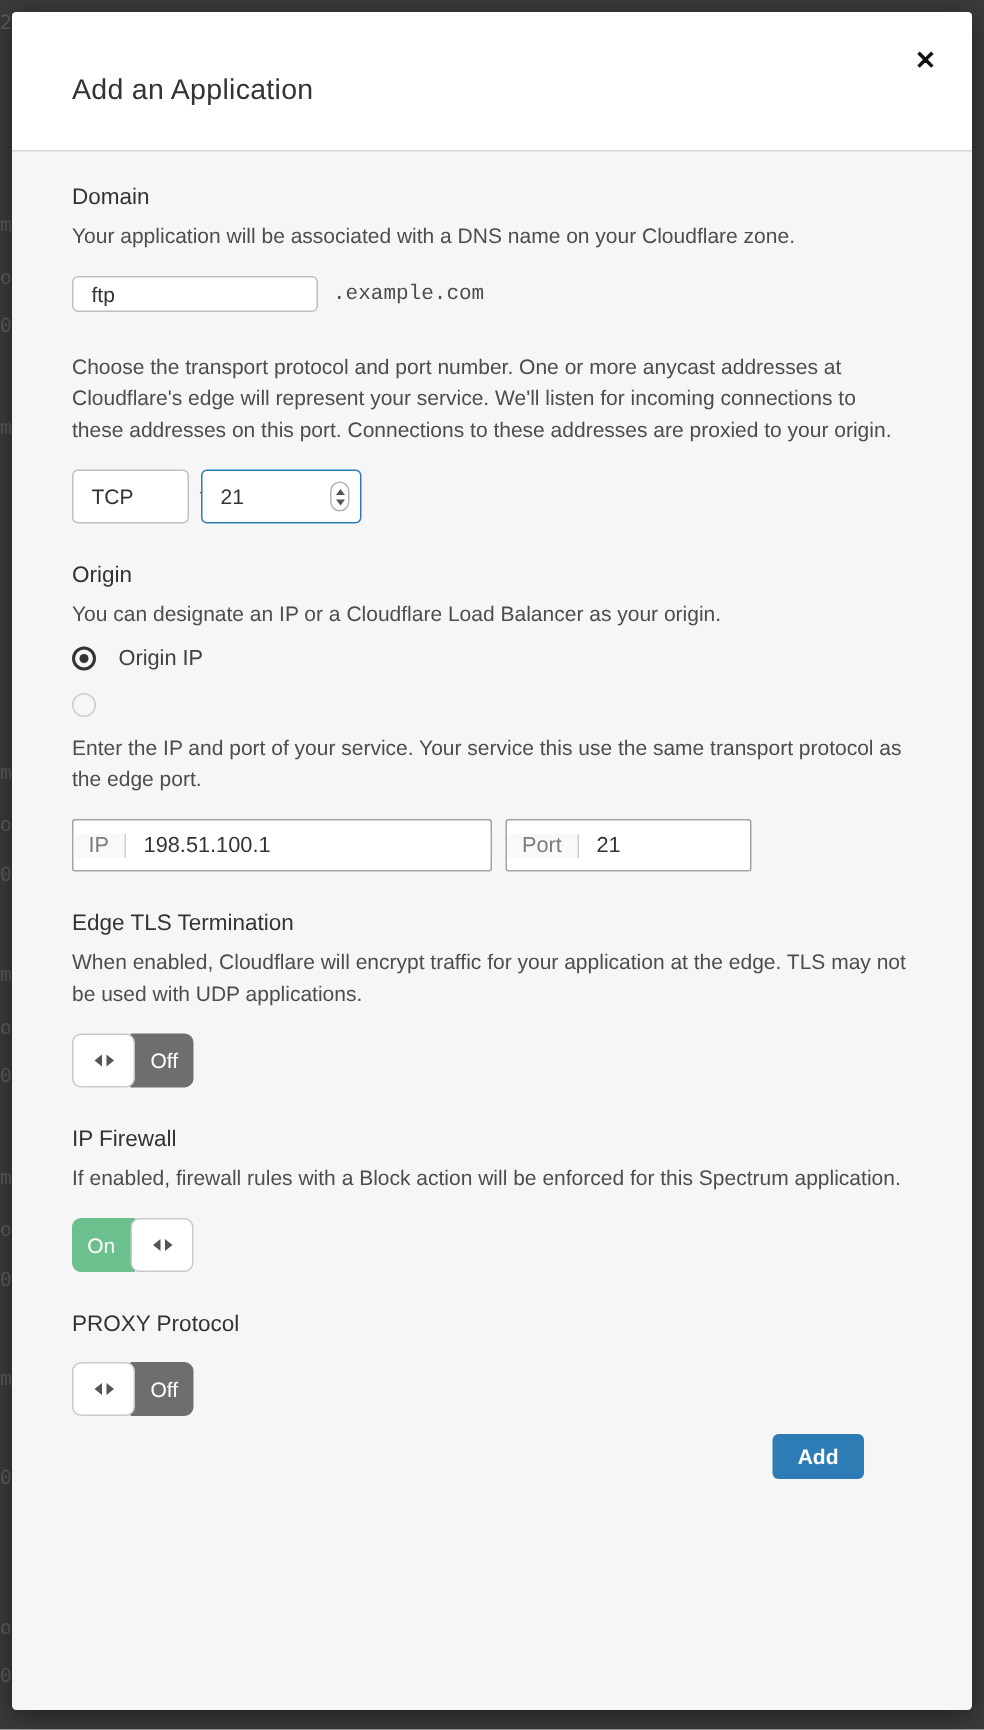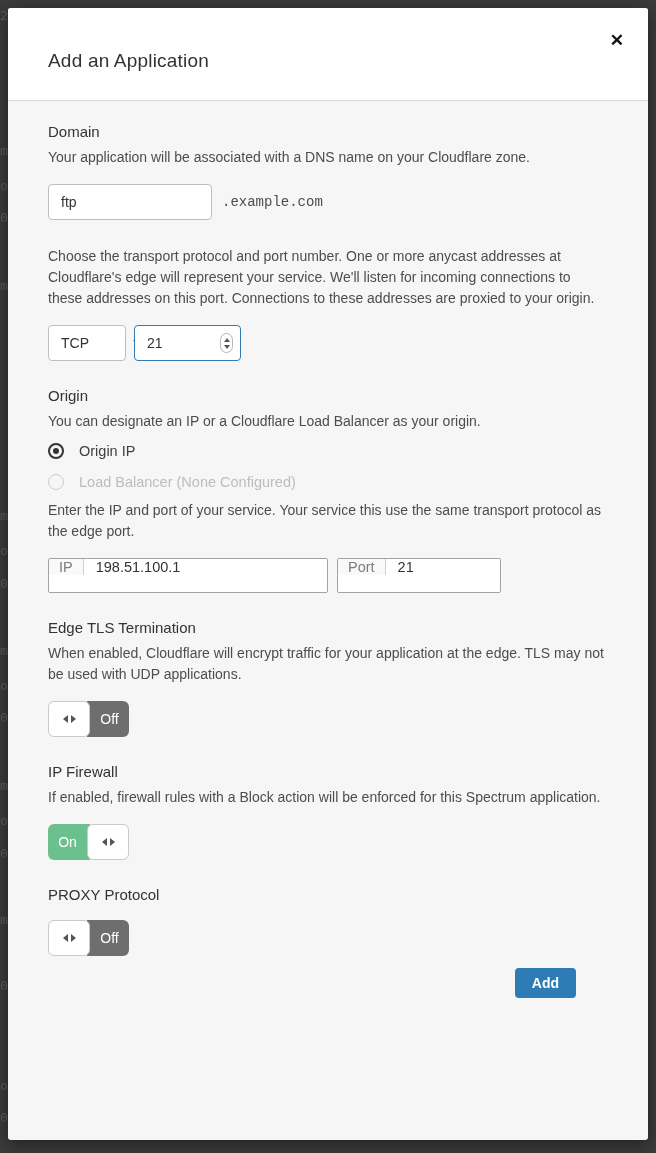--- a/index.html
+++ b/index.html
@@ -68,21 +68,21 @@
   }
   .section p {
     margin-top: 6px;
     font-size: 14px;
     line-height: 21px;
     color: #4d4d4d;
   }
   .control-row { margin-top: 16px; display: flex; align-items: center; }
   
   .text-input {
-    height: 36px;
+    height: 24px;
     border: 1px solid #bfbfbf;
     border-radius: 4px;
     background: #ffffff;
     font-family: "Liberation Sans", sans-serif;
     font-size: 14px;
     color: #333333;
     padding: 0 12px;
     outline: none;
   }
   .domain-input { width: 164px; }
@@ -160,21 +160,21 @@
     width: 6px; height: 6px;
     border-radius: 50%;
     background: #333333;
   }
   .radio-circle.disabled { border-color: #cccccc; border-width: 1.5px; }
   .radio-label { margin-left: 15px; font-size: 14.5px; color: #404040; }
   .radio-label.disabled { color: #bdbdbd; }
   
   .prefix-group {
     display: flex;
-    align-items: flex-start;
+    align-items: center;
     height: 35px;
     border: 1px solid #a3a3a3;
     border-radius: 2px;
     background: #ffffff;
     overflow: hidden;
   }
   .prefix-group .prefix {
     display: flex; align-items: center;
     padding: 0 10px;
     background: #f9f9f9;
@@ -320,21 +320,20 @@
     <div class="section">
       <div class="section-label">Origin</div>
       <p>You can designate an IP or a Cloudflare Load Balancer as your origin.</p>
 
       <div class="radio-row">
         <span class="radio-circle checked"></span>
         <span class="radio-label">Origin IP</span>
       </div>
       <div class="radio-row">
         <span class="radio-circle disabled"></span>
-        <span class="radio-label disabled">Load Balancer (None Configured)</span>
       </div>
 
       <p>Enter the IP and port of your service. Your service this use the same transport protocol as the edge port.</p>
 
       <div class="control-row">
         <div class="prefix-group ip-group">
           <span class="prefix">IP</span>
           <input type="text" value="198.51.100.1" style="">
         </div>
         <div class="prefix-group port-group">

